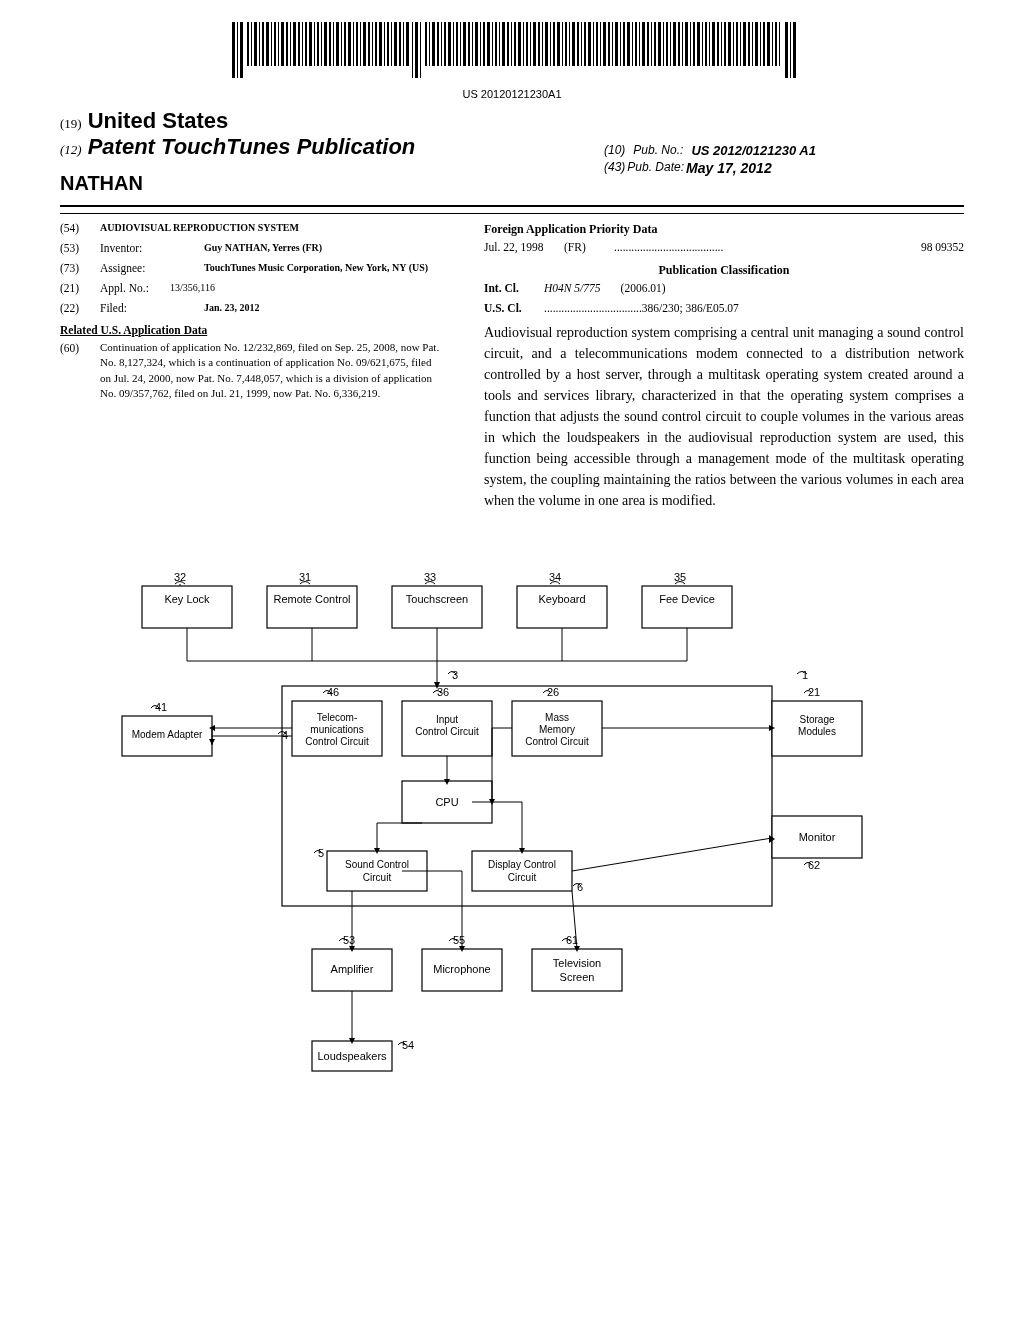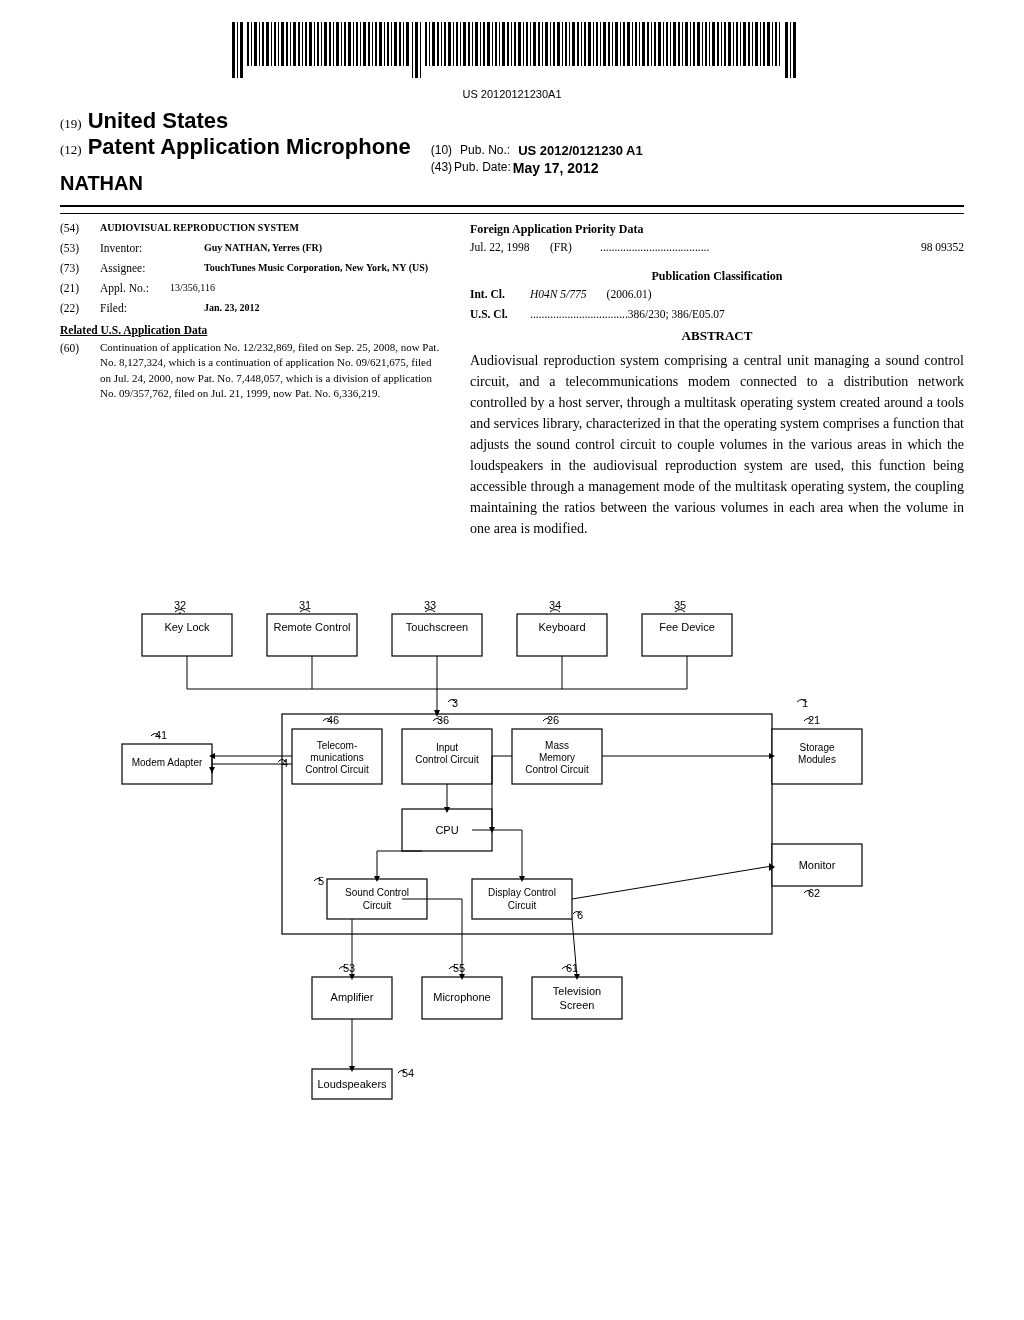--- a/index.html
+++ b/index.html
@@ -37,20 +37,22 @@
 
     
     .header-section {
       display: flex;
       flex-direction: column;
       margin-bottom: 10px;
     }
     .patent-row {
       display: flex;
       align-items: baseline;
+      justify-content: space-between;
+      font-style: italic;
     }
     .patent-right {
       font-size: 12px;
       font-family: Arial, sans-serif;
       text-align: left;
       padding-left: 20px;
       min-width: 380px;
     }
     .inventor-row {
       font-size: 20px;
@@ -74,21 +76,21 @@
     .pub-date-line .label { font-weight: normal; }
     .pub-date-line .value { font-weight: bold; font-size: 14px; }
 
     
     hr.full { border: none; border-top: 1px solid #000; margin: 6px 0; }
     hr.thick { border: none; border-top: 2px solid #000; margin: 4px 0; }
 
     
     .body-cols {
       display: flex;
-      gap: 30px;
+      gap: 44px;
       margin-top: 8px;
     }
     .col-left { width: 380px; flex-shrink: 0; }
     .col-right { flex: 1; }
 
     .field-row {
       display: flex;
       margin-bottom: 8px;
       font-size: 11.5px;
     }
@@ -120,21 +122,21 @@
 
     
     .foreign-app-title {
       font-weight: bold;
       font-size: 12px;
       margin-bottom: 4px;
     }
     .foreign-app-row {
       display: flex;
       font-size: 11.5px;
-      margin-bottom: 16px;
+      margin-bottom: 10px;
     }
     .fa-date { min-width: 80px; }
     .fa-country { min-width: 50px; }
     .fa-dots { flex: 1; }
     .fa-num { }
 
     .pub-class-title {
       font-weight: bold;
       font-size: 12px;
       text-align: center;
@@ -334,21 +336,21 @@
   <div class="pub-number-top">US 20120121230A1</div>
 
   <div class="header-section">
     <div style="display:flex; align-items: baseline; gap: 6px;">
       <span style="font-size:13px;">(19)</span>
       <span style="font-size:22px; font-weight:bold; font-family:Arial,sans-serif;">United States</span>
     </div>
     <div class="patent-row">
       <div style="display:flex; align-items:baseline; gap:6px;">
         <span style="font-size:13px;">(12)</span>
-        <span style="font-size:22px; font-weight:bold; font-family:Arial,sans-serif;">Patent Application Microphone</span>
+        <span style="font-size:22px; font-weight:bold; font-family:Arial,sans-serif;">Patent TouchTunes Publication</span>
       </div>
       <div class="patent-right">
         <div class="pub-no-line">
           <span class="label">(10)</span>
           <span class="label">Pub. No.:</span>
           <span class="value">US 2012/0121230 A1</span>
         </div>
         <div class="pub-date-line">
           <span class="label">(43)</span>
           <span class="label">Pub. Date:</span>
@@ -421,21 +423,20 @@
         <span style="font-style:italic; font-size:11.5px;">H04N 5/775</span>
         <span style="margin-left:20px; font-size:11.5px;">(2006.01)</span>
       </div>
 
       <div style="display:flex; margin-bottom:8px;">
         <span style="min-width:60px; font-weight:bold; font-size:11.5px;">U.S. Cl.</span>
         <span style="font-size:11.5px;">..................................</span>
         <span style="font-size:11.5px;">386/230; 386/E05.07</span>
       </div>
 
-      <div class="abstract-title">ABSTRACT</div>
       <div class="abstract-text">Audiovisual reproduction system comprising a central unit managing a sound control circuit, and a telecommunications modem connected to a distribution network controlled by a host server, through a multitask operating system created around a tools and services library, characterized in that the operating system comprises a function that adjusts the sound control circuit to couple volumes in the various areas in which the loudspeakers in the audiovisual reproduction system are used, this function being accessible through a management mode of the multitask operating system, the coupling maintaining the ratios between the various volumes in each area when the volume in one area is modified.</div>
     </div>
   </div>
 
   <div class="diagram-area">
     <svg class="diagram-svg" width="860" height="560" viewBox="0 0 860 560" style="font-family: Arial, sans-serif; font-size: 11px;">
 
       <rect x="60" y="55" width="90" height="42" fill="white" stroke="black" stroke-width="1.2"></rect>
       <text x="105" y="72" text-anchor="middle" font-size="11">Key Lock</text>
       <text x="98" y="50" text-anchor="middle" font-size="11">32</text>

